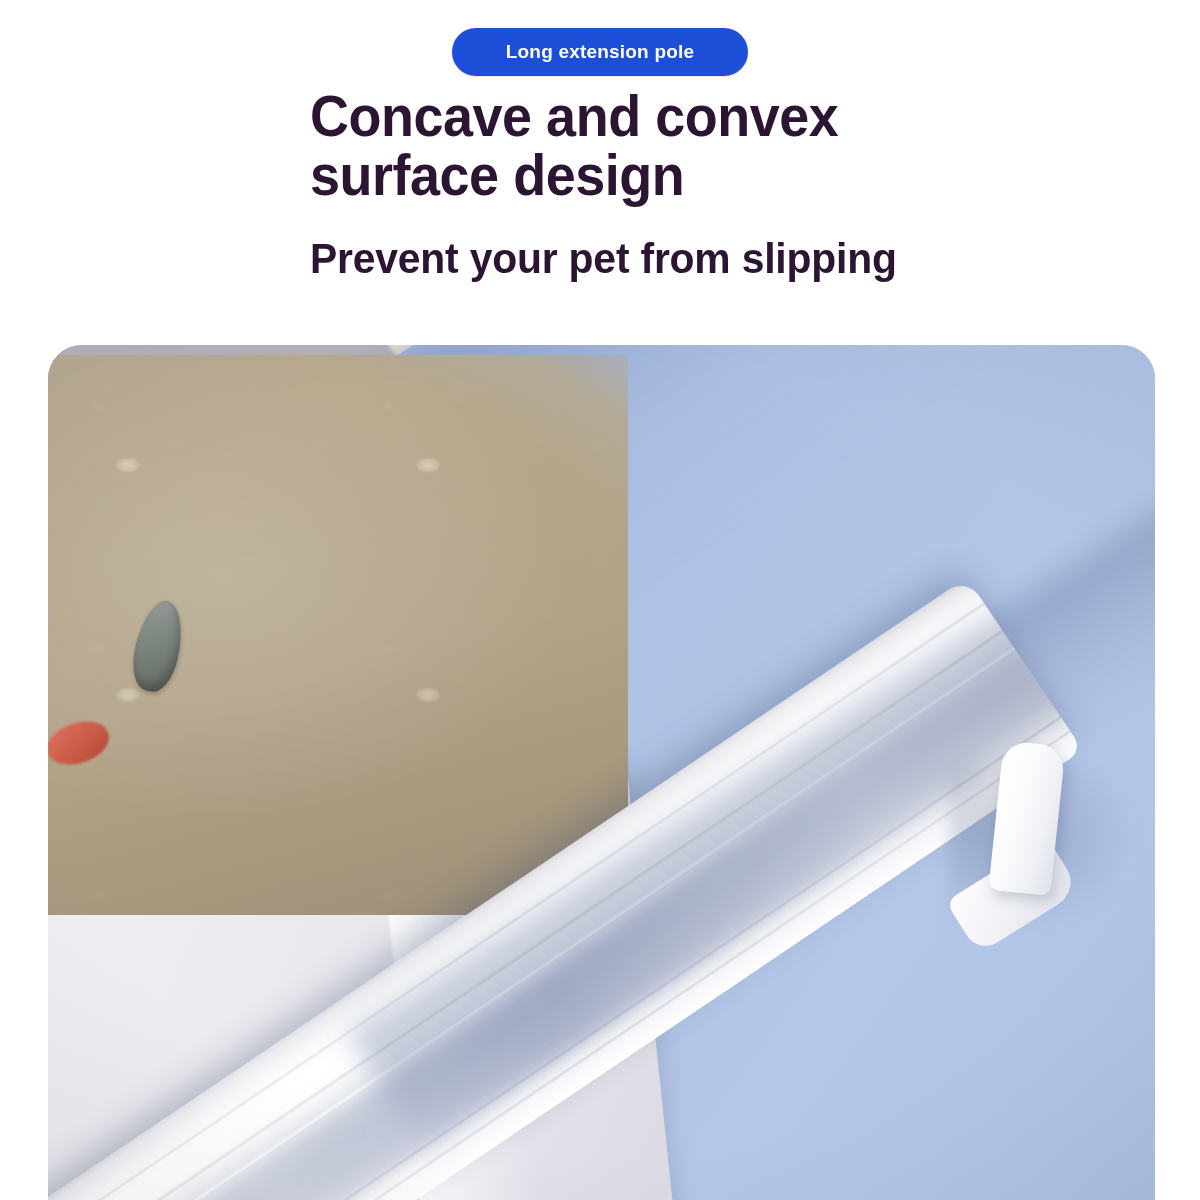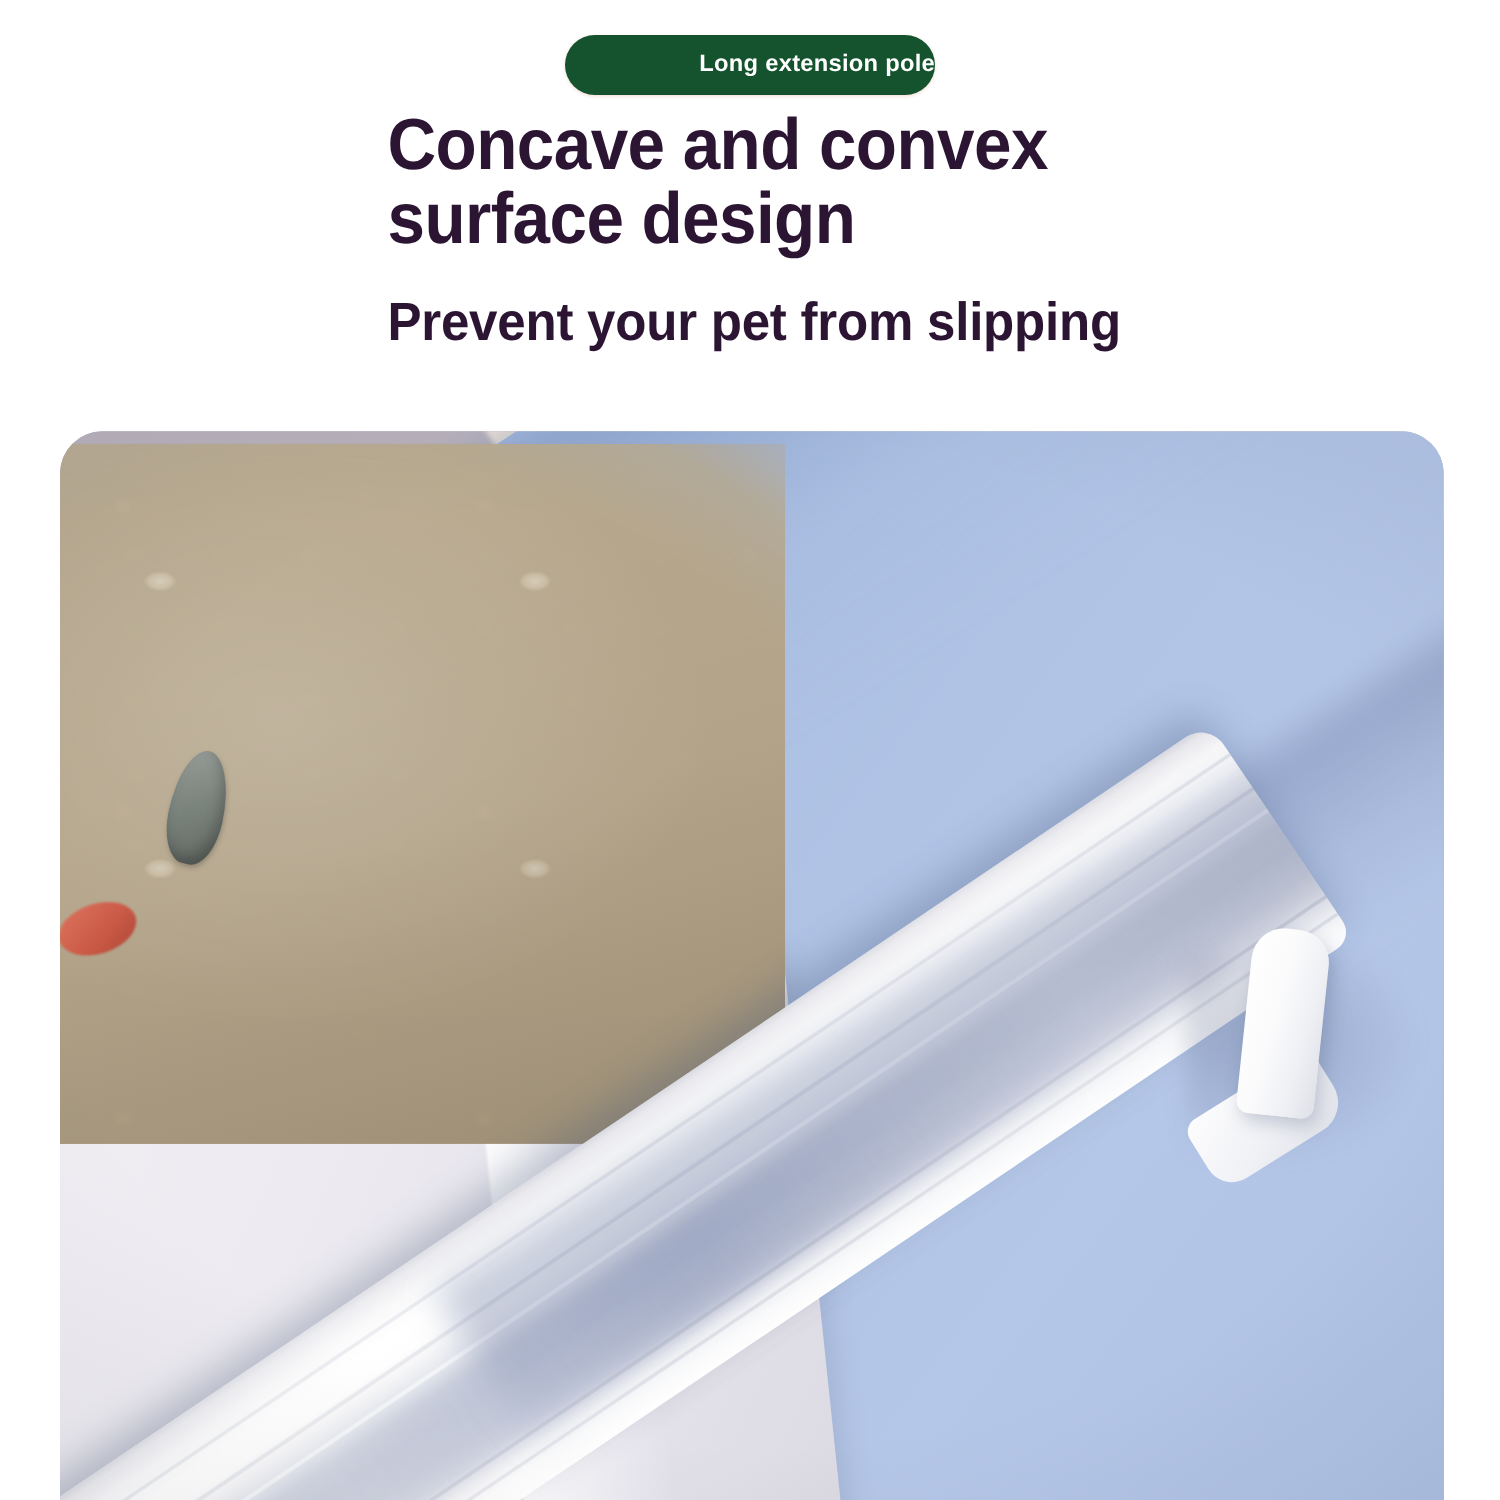--- a/index.html
+++ b/index.html
@@ -25,24 +25,24 @@
     background: #ffffff;
   }
 
   .badge {
     position: absolute;
     left: 452px;
     top: 28px;
     width: 296px;
     height: 48px;
     border-radius: 24px;
-    background: #14532d;
+    background: #1d4ed8;
     display: flex;
     align-items: center;
-    justify-content: flex-end;
+    justify-content: center;
     box-shadow: 0 1px 3px rgba(200,120,80,0.25);
   }
   .badge-label {
     color: #ffffff;
     font-size: 19px;
     font-weight: bold;
     letter-spacing: 0.2px;
     font-family: "Liberation Sans", sans-serif;
     white-space: nowrap;
   }

